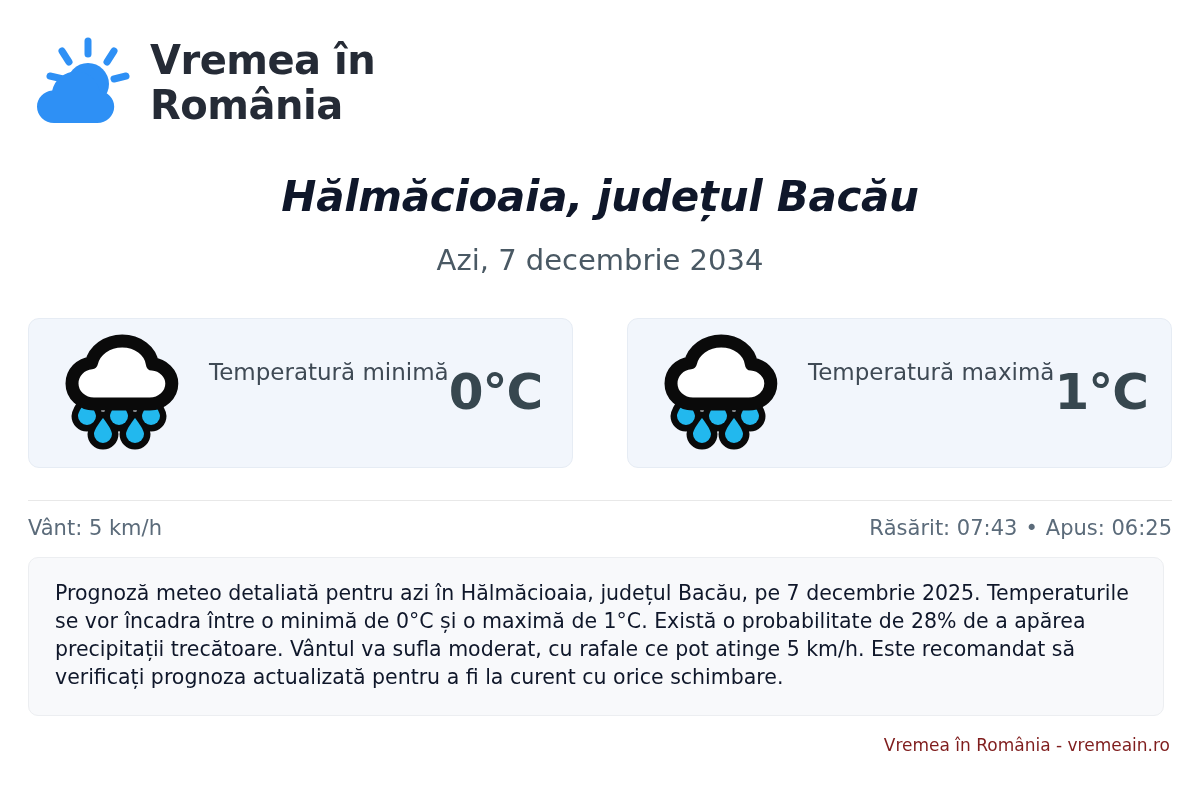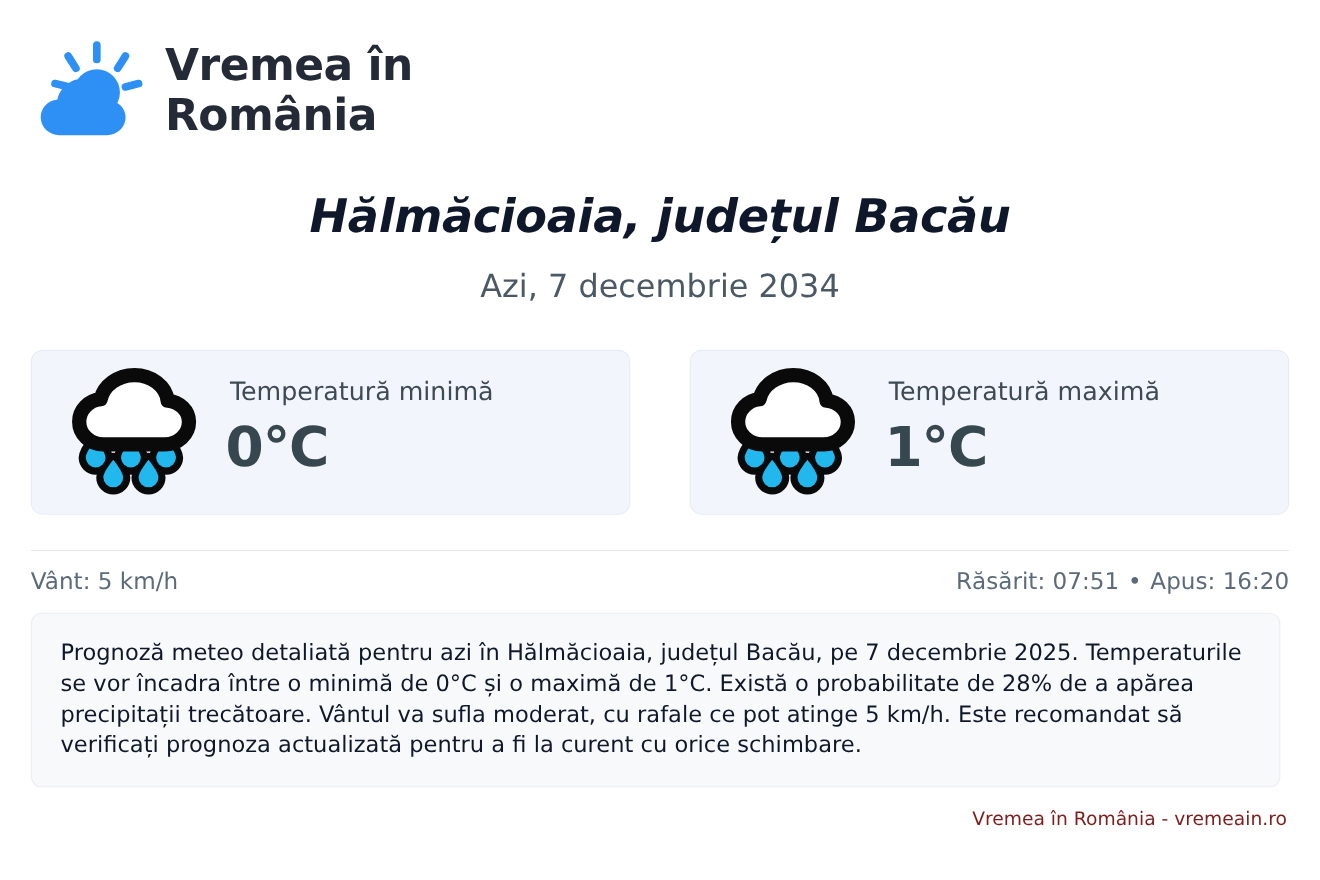--- a/index.html
+++ b/index.html
@@ -78,21 +78,21 @@
     border: 1px solid #e6ecf4;
     border-radius: 11px;
     display: flex;
     align-items: center;
     padding: 0 12px 0 32px;
     gap: 22px;
   }
   .card-icon { width: 122px; height: 118px; flex: 0 0 122px; }
   .card-body {
     display: flex;
-    flex-direction: column;
+    flex-direction: row;
     justify-content: center;
   }
   .card-label {
     font-size: 23px;
     line-height: 30px;
     color: #3f4a55;
     font-weight: 400;
     margin-left: 4px;
   }
   .card-value {
@@ -230,21 +230,21 @@
       </div>
     </div>
 
   </div>
 
   <div class="rule"></div>
 
   <div class="stats">
     <div class="stat stat-mid">Vânt: 5 km/h</div>
     <div class="stat stat-right">
-      <span>Răsărit: 07:51</span><span class="stat-dot">•</span><span>Apus: 16:20</span>
+      <span>Răsărit: 07:43</span><span class="stat-dot">•</span><span>Apus: 06:25</span>
     </div>
   </div>
 
   <div class="description">Prognoză meteo detaliată pentru azi în Hălmăcioaia, județul Bacău, pe 7 decembrie 2025. Temperaturile se vor încadra între o minimă de 0°C și o maximă de 1°C. Există o probabilitate de 28% de a apărea precipitații trecătoare. Vântul va sufla moderat, cu rafale ce pot atinge 5 km/h. Este recomandat să verificați prognoza actualizată pentru a fi la curent cu orice schimbare.</div>
 
   <div class="footer">Vremea în România - vremeain.ro</div>
 
 </div>
 
 </body></html>

